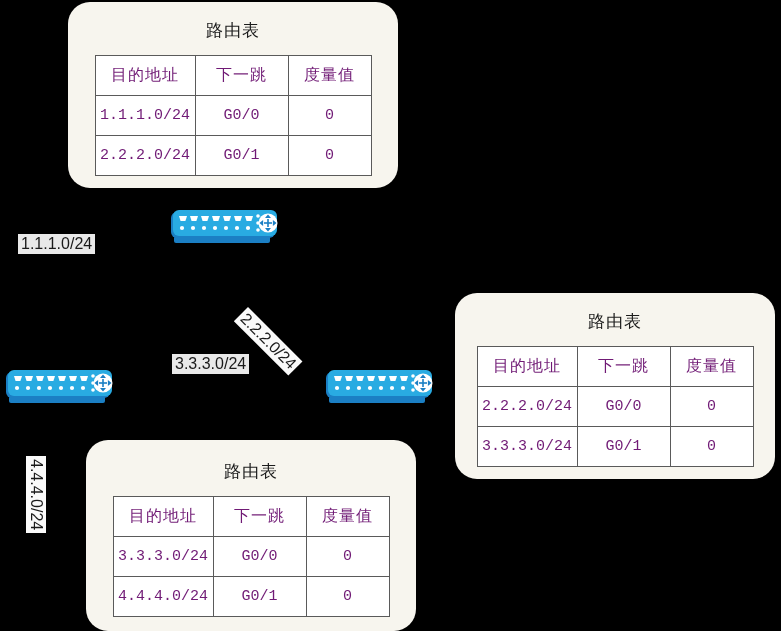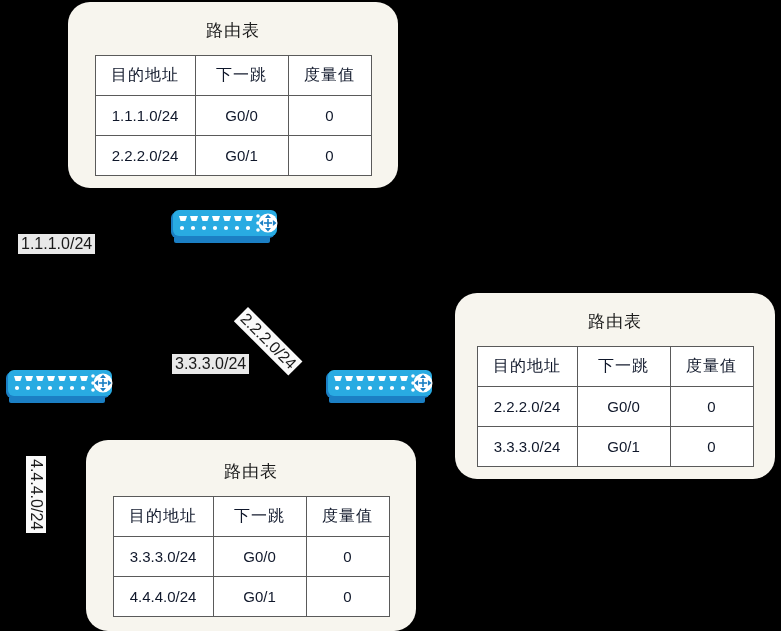--- a/index.html
+++ b/index.html
@@ -34,26 +34,27 @@
     letter-spacing: 1px;
   }
   .rt-table {
     border-collapse: collapse;
     background: #ffffff;
     table-layout: fixed;
   }
   .rt-table td {
     border: 1px solid #5a5a5a;
     background: #ffffff;
-    color: #0f172a;
+    color: #701a75;
     text-align: center;
     font-size: 15px;
     height: 39px;
     padding: 0 2px;
     white-space: nowrap;
+    font-family: Liberation Mono, monospace;
   }
   .rt-table td.hdr {
     font-size: 16px;
     letter-spacing: 1px;
   }
   .col-dest { width: 95px; }
   .col-next { width: 88px; }
   .col-metric { width: 78px; }
 
   

